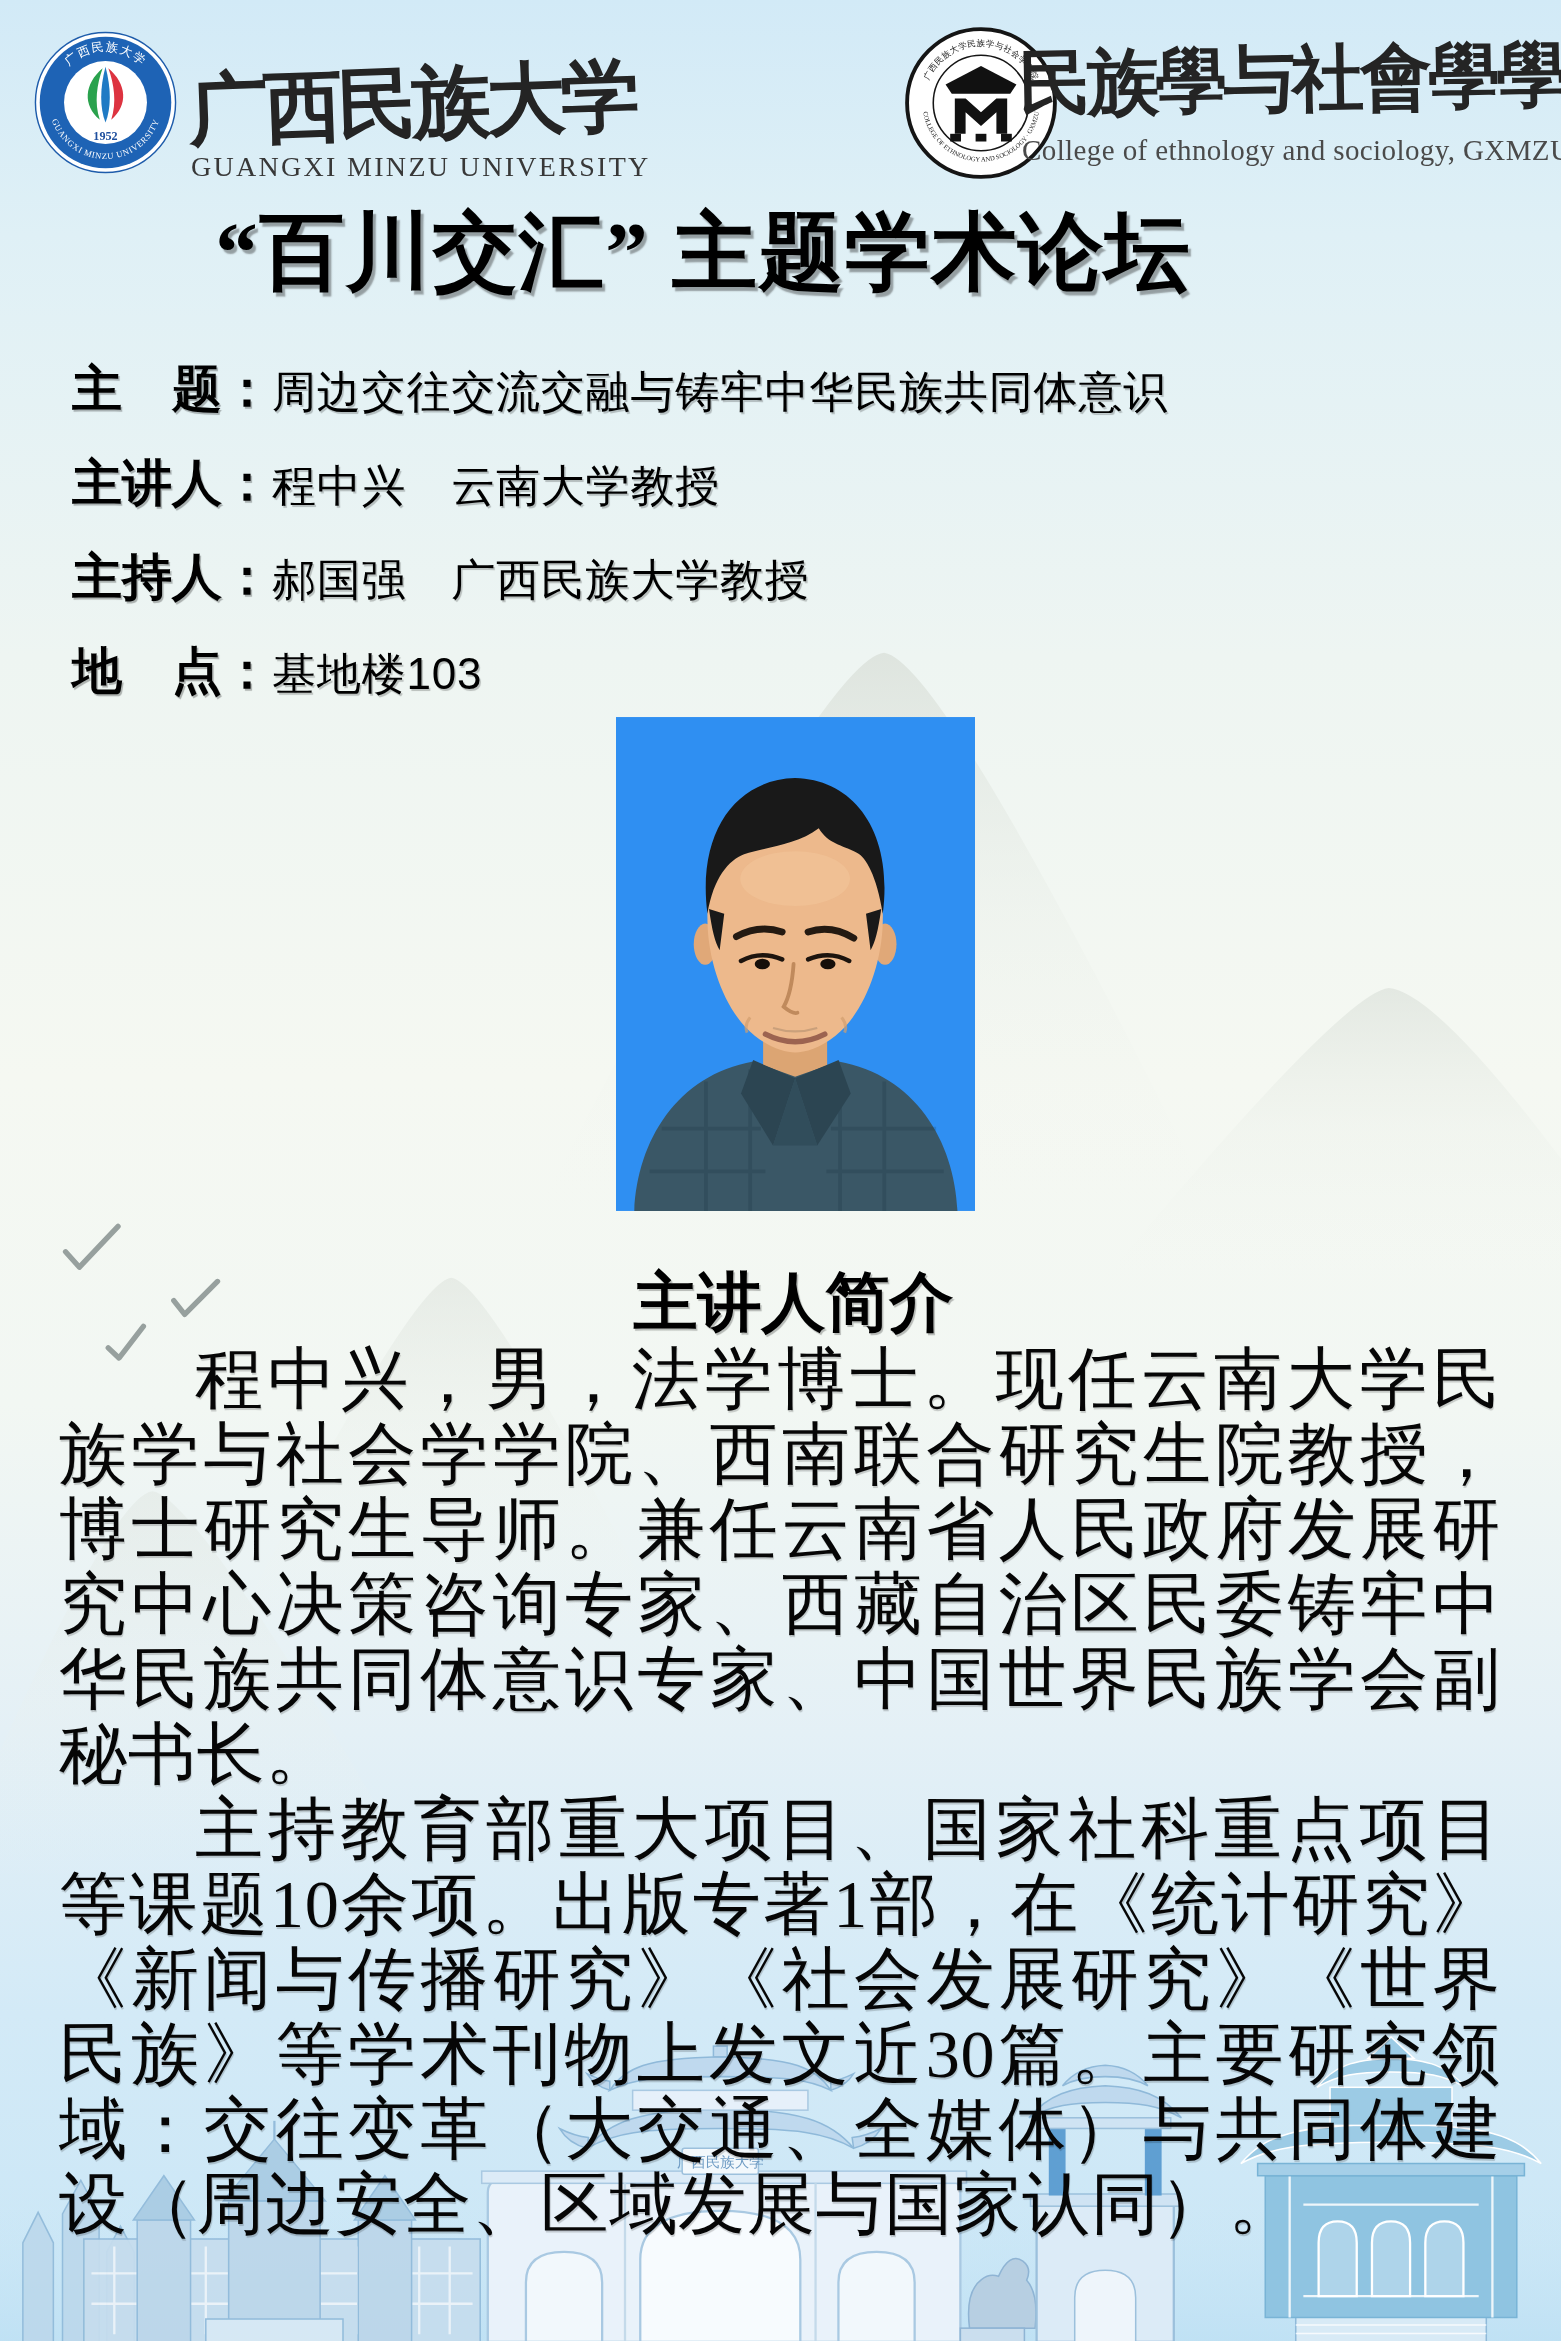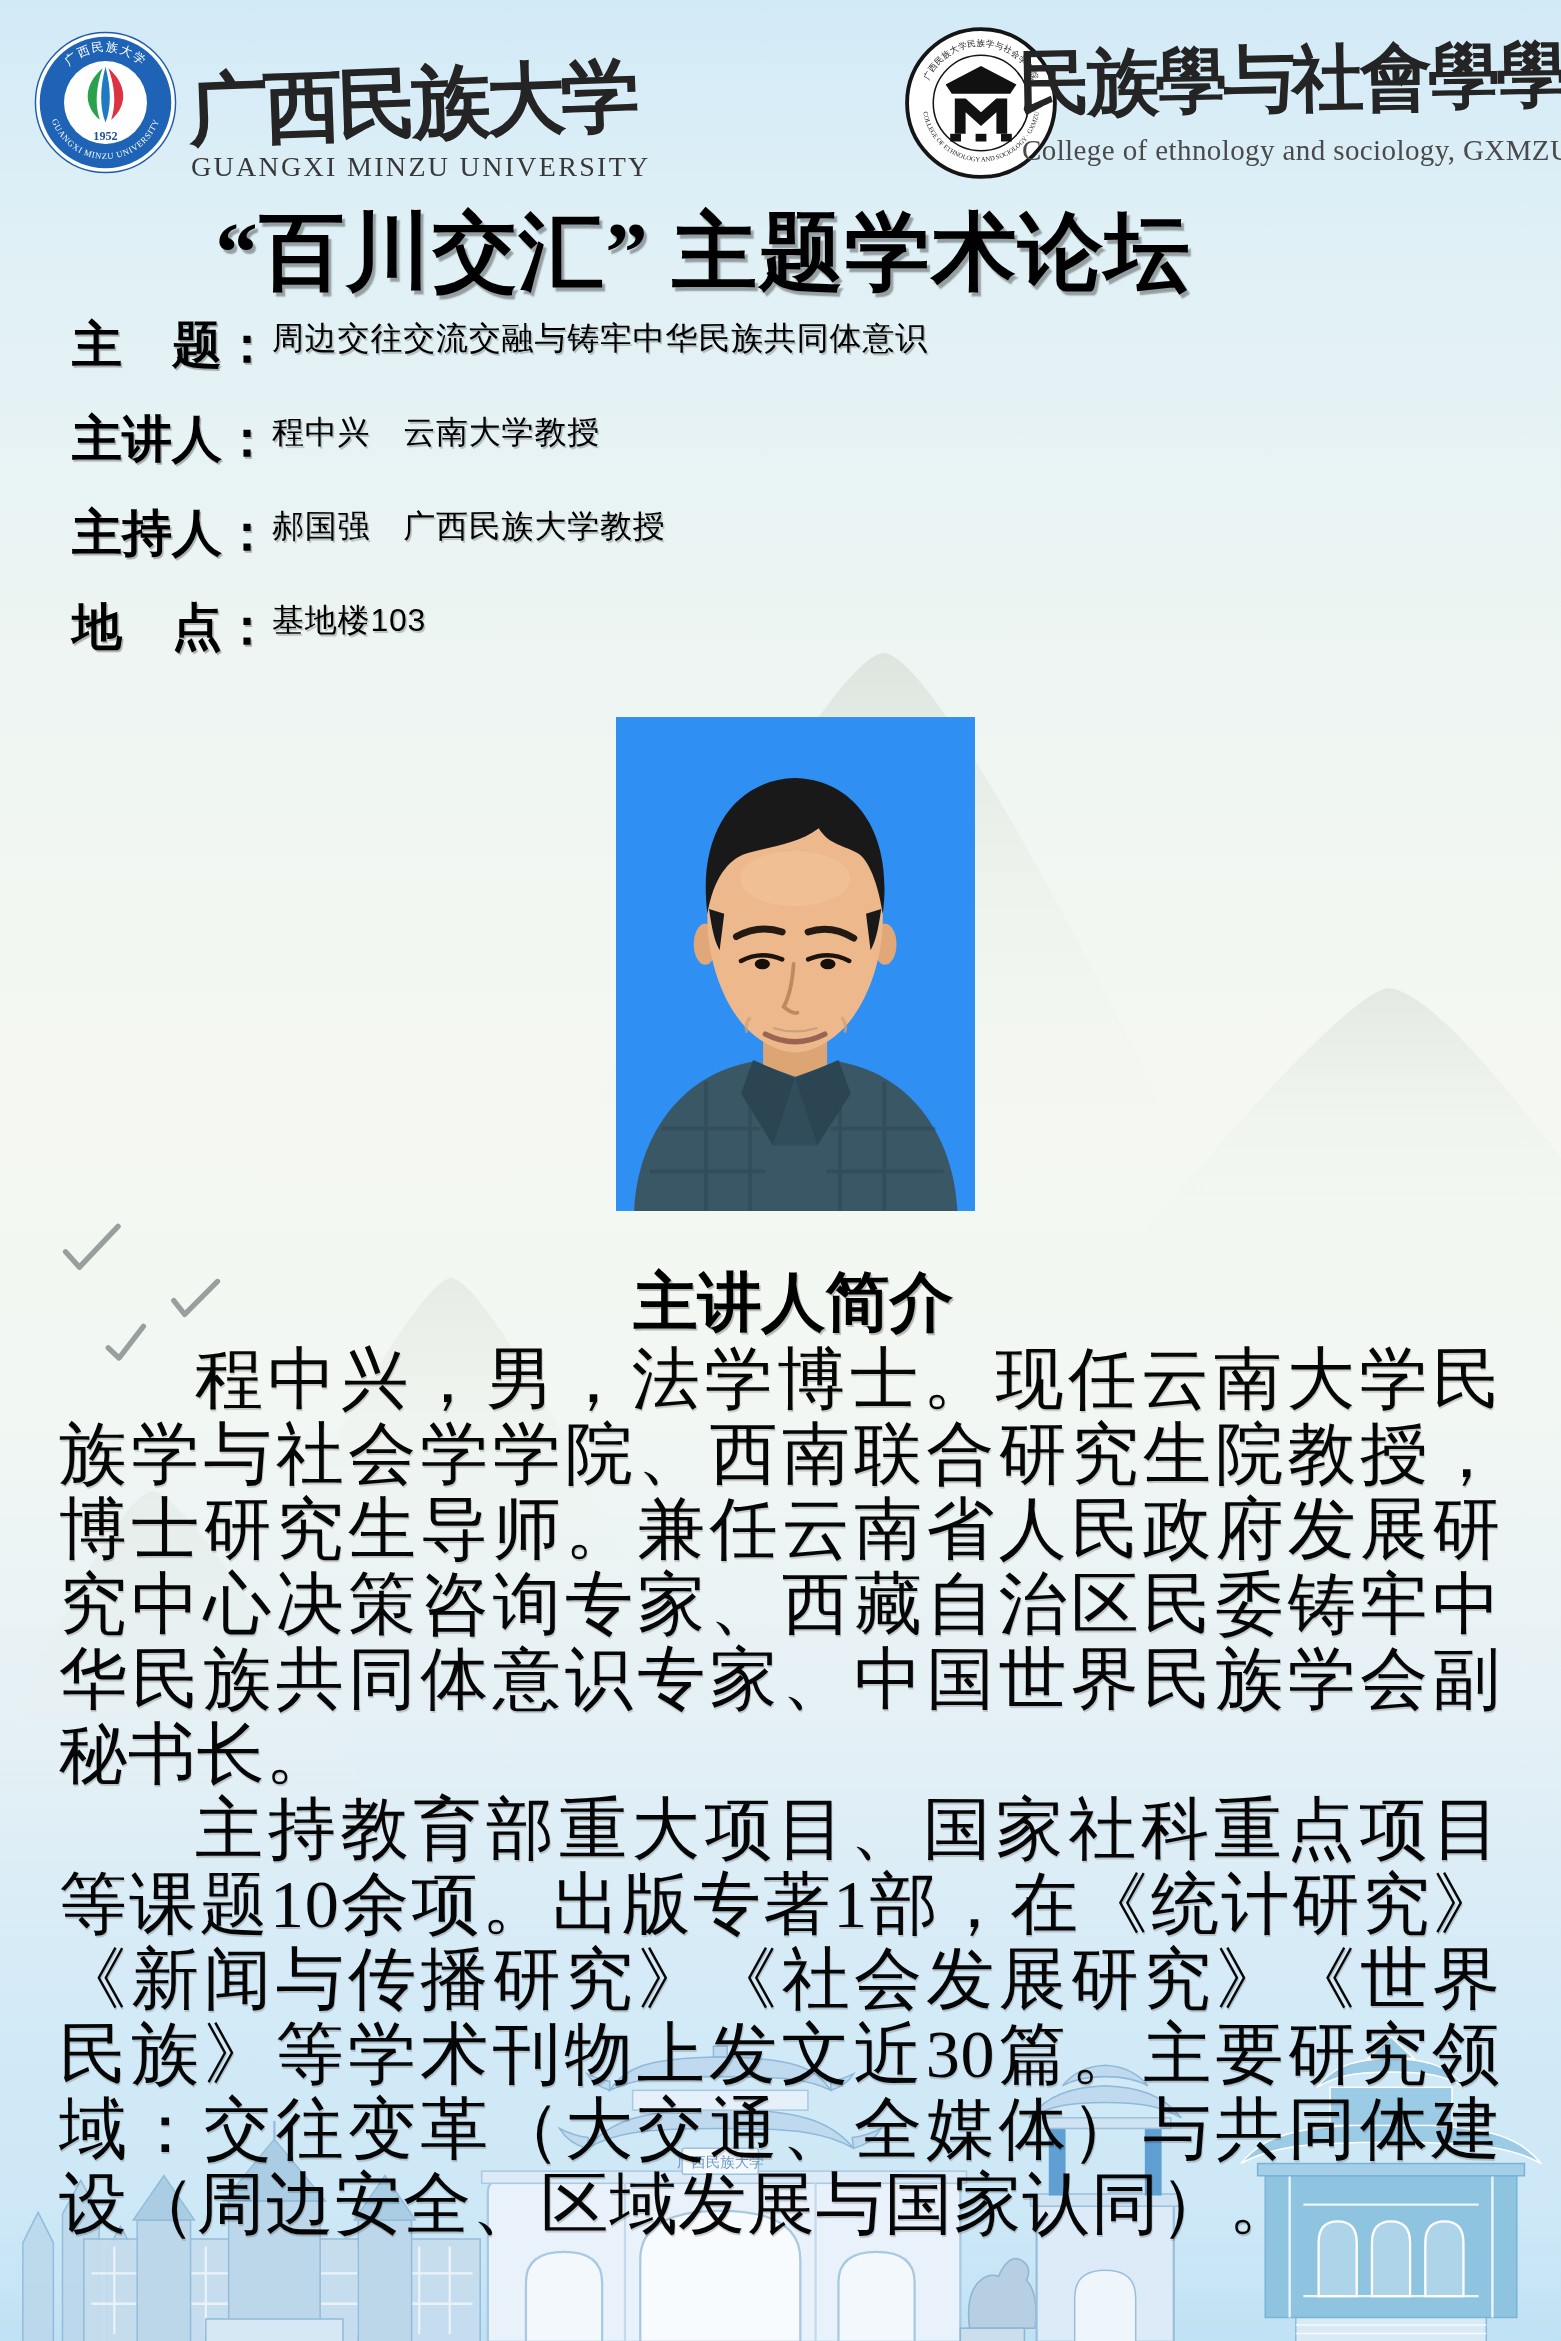--- a/index.html
+++ b/index.html
@@ -21,23 +21,23 @@
   .left-cn{left:189px;top:64px;font-size:79px;letter-spacing:-4.6px;transform:rotate(-2deg);}
   .left-en{position:absolute;left:191px;top:151px;font-family:"Liberation Serif",serif;font-size:28px;letter-spacing:2.3px;color:#383838;white-space:nowrap;}
   .right-cn{left:1019px;top:43px;font-size:72px;letter-spacing:-3.8px;transform:rotate(-1deg);}
   .right-en{position:absolute;left:1022px;top:134px;font-family:"Liberation Serif",serif;font-size:29px;letter-spacing:0.4px;color:#4a4a4a;white-space:nowrap;}
 
   .title{position:absolute;left:0;top:195px;width:1406px;text-align:center;
     font-family:"Liberation Serif",serif;font-weight:700;font-size:85px;letter-spacing:1.5px;
     color:#000;text-shadow:3px 3.8px 1.5px rgba(25,25,25,.38);white-space:nowrap;}
 
   .info{position:absolute;left:72px;top:320px;}
-  .info-row{display:flex;align-items:flex-start;height:94px;}
+  .info-row{display:flex;align-items:flex-end;height:94px;}
   .info-label{font-weight:700;font-size:50px;line-height:1;white-space:nowrap;text-shadow:1.5px 2.3px 0.8px rgba(0,0,0,.28);}
-  .info-value{font-weight:400;font-size:32px;line-height:1;padding-top:2.3px;letter-spacing:0.8px;white-space:nowrap;text-shadow:1.5px 2.3px 0.8px rgba(0,0,0,.22);}
+  .info-value{font-weight:400;font-size:44px;line-height:1;padding-top:2.3px;letter-spacing:0.8px;white-space:nowrap;text-shadow:1.5px 2.3px 0.8px rgba(0,0,0,.22);}
 
   .photo{position:absolute;left:616px;top:717px;width:359px;height:494px;}
   .photo svg{display:block;width:100%;height:100%;}
 
   .bio-heading{position:absolute;left:0;top:1246px;width:1561px;text-align:center;
     font-family:"Liberation Sans",sans-serif;font-weight:700;font-size:64px;color:#000;
     text-shadow:1.5px 2.3px 0.8px rgba(0,0,0,.25);}
 
   .bio{position:absolute;left:59px;top:1342px;width:1442px;
     font-family:"Liberation Serif",serif;font-size:68px;line-height:75px;

